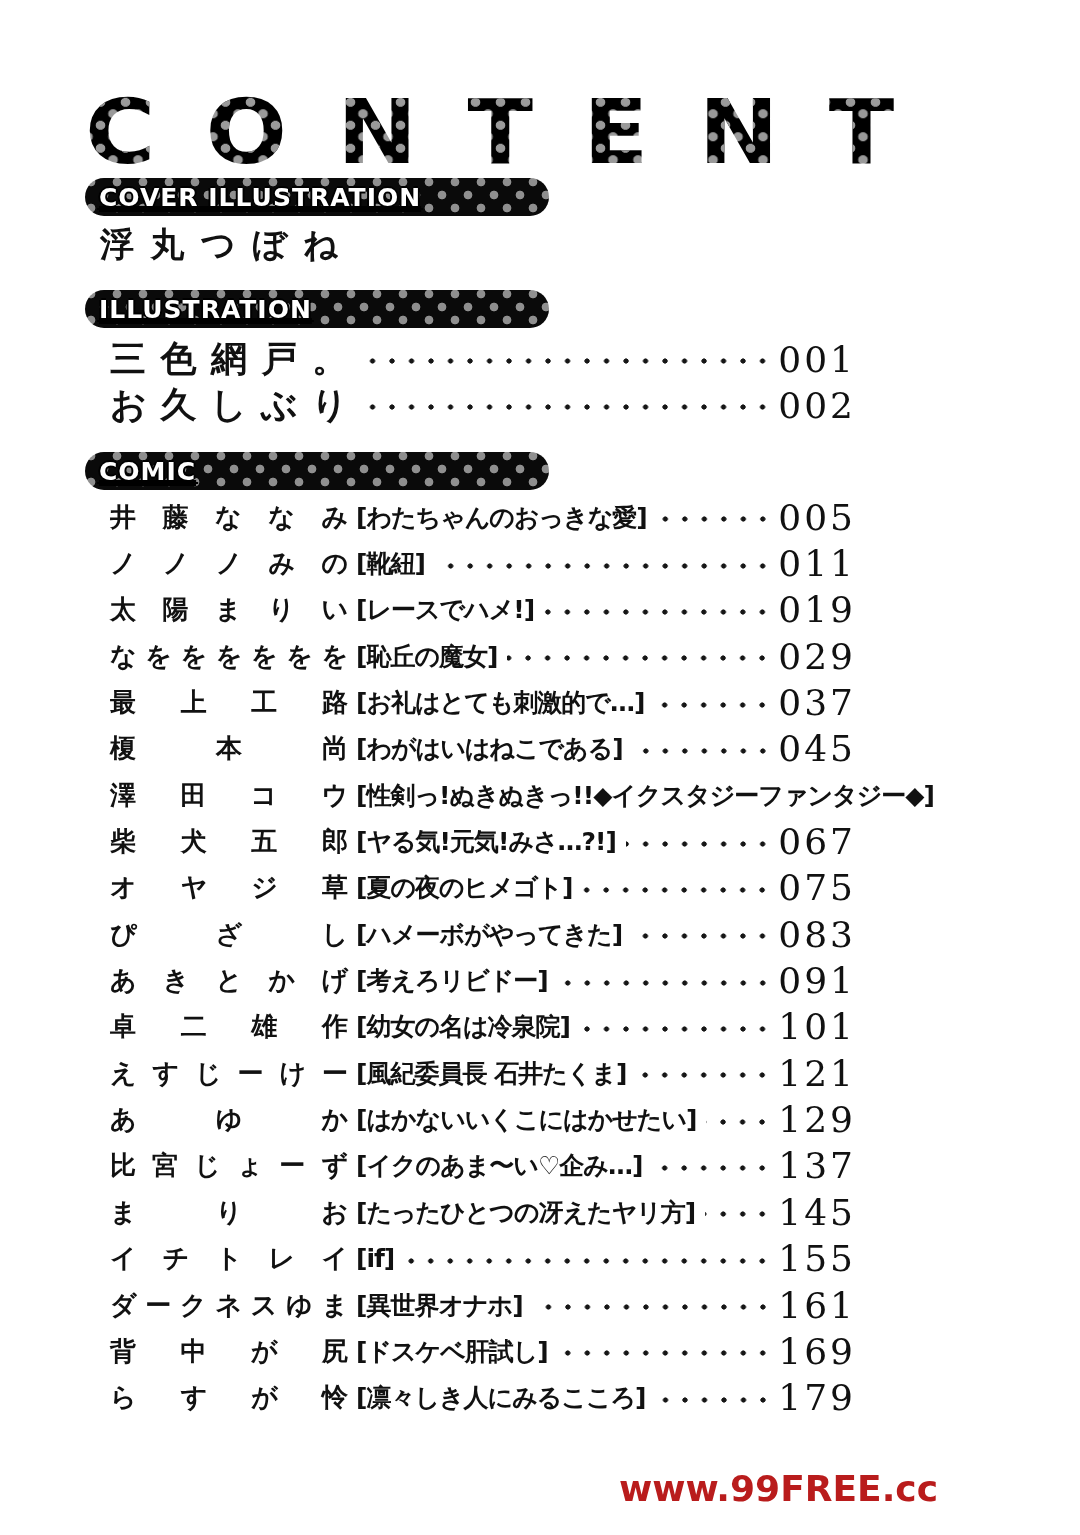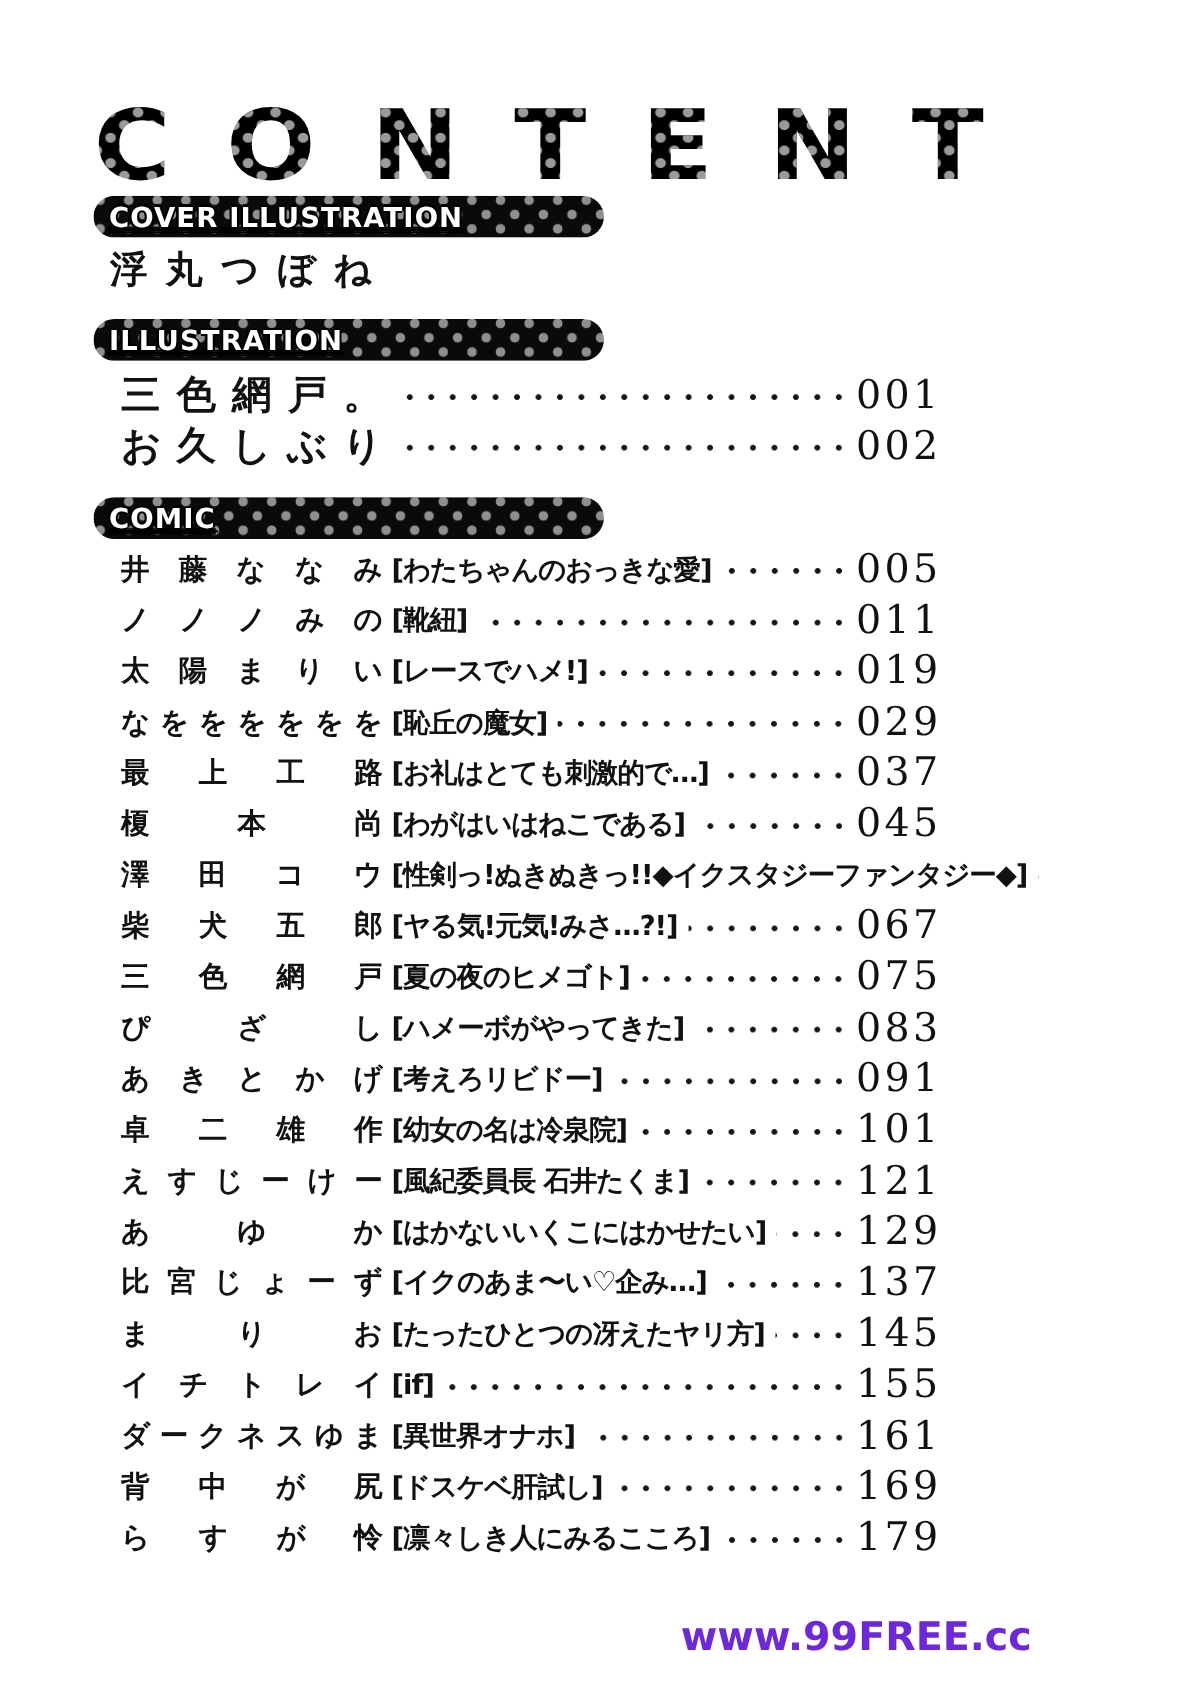--- a/index.html
+++ b/index.html
@@ -107,21 +107,21 @@
     width: 238px;
     font-size: 34px; font-weight: bold; color: #111;
     text-align: justify; text-align-last: justify;
     white-space: nowrap;
   }
 
   
   .watermark {
     position: absolute; right: 6px; top: 1468px;
     font-size: 36px; font-weight: bold;
-    color: #6d28d9;
+    color: #b91c1c;
     letter-spacing: 0px;
     white-space: nowrap;
   }
 </style>
 </head>
 <body>
 
 <div class="page">
 
   <div class="big-title">CONTENTS</div>
@@ -195,21 +195,21 @@
       <span class="leader"></span>
       <span class="pagenum">055</span>
     </div>
     <div class="row comic">
       <span class="name">柴犬五郎</span>
       <span class="work-title">[ヤる気!元気!みさ…?!]</span>
       <span class="leader"></span>
       <span class="pagenum">067</span>
     </div>
     <div class="row comic">
-      <span class="name">三色網戸</span>
+      <span class="name">オヤジ草</span>
       <span class="work-title">[夏の夜のヒメゴト]</span>
       <span class="leader"></span>
       <span class="pagenum">075</span>
     </div>
     <div class="row comic">
       <span class="name">ぴざし</span>
       <span class="work-title">[ハメーボがやってきた]</span>
       <span class="leader"></span>
       <span class="pagenum">083</span>
     </div>

